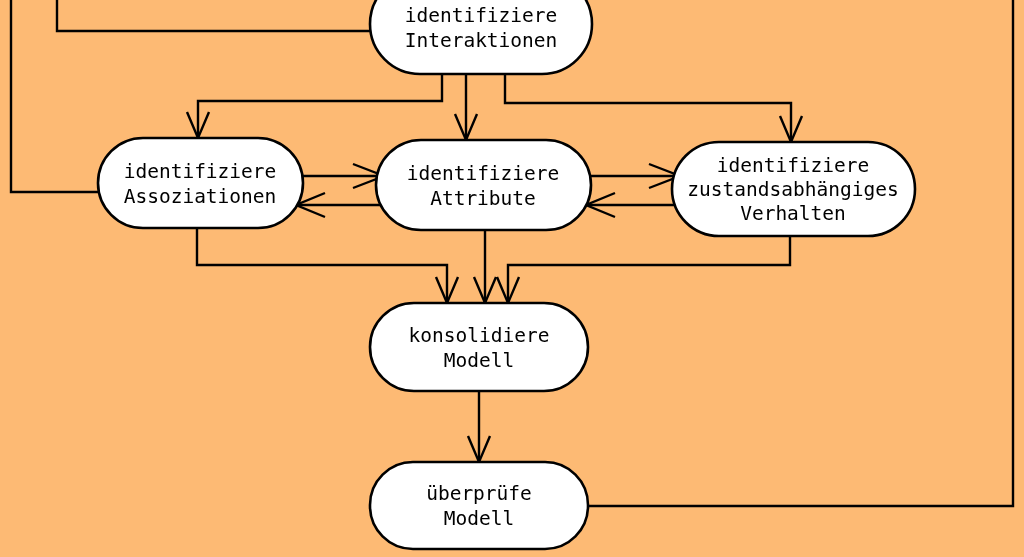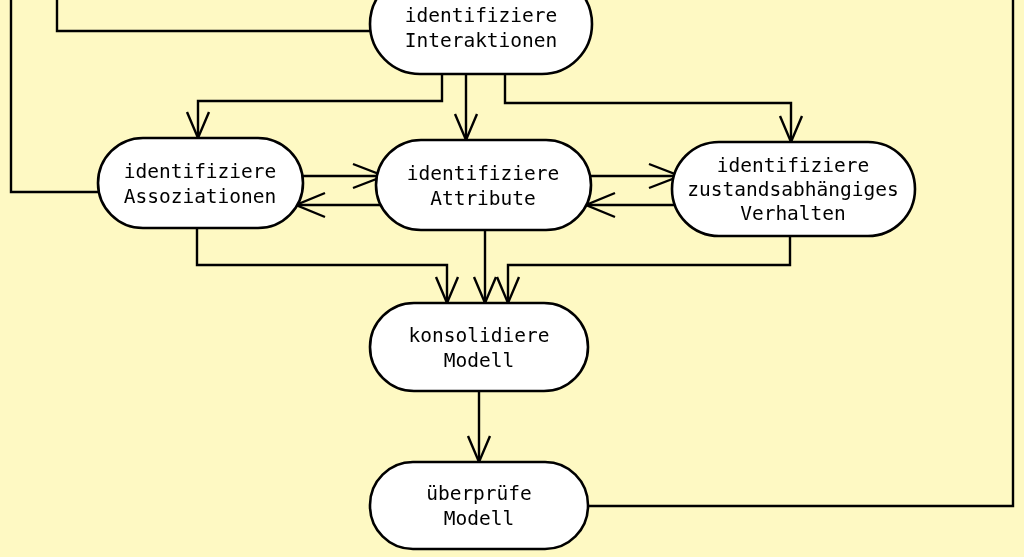--- a/index.html
+++ b/index.html
@@ -4,21 +4,21 @@
 <style>
   html, body {
     margin: 0;
     padding: 0;
     background: #ffffff;
   }
   #diagram-root {
     position: relative;
     width: 1024px;
     height: 557px;
-    background: #fef9c3;
+    background: #fdba74;
     overflow: hidden;
     font-family: "DejaVu Sans Mono", "Liberation Mono", monospace;
   }
   svg.flow {
     position: absolute;
     top: 0;
     left: 0;
     width: 1024px;
     height: 557px;
   }

